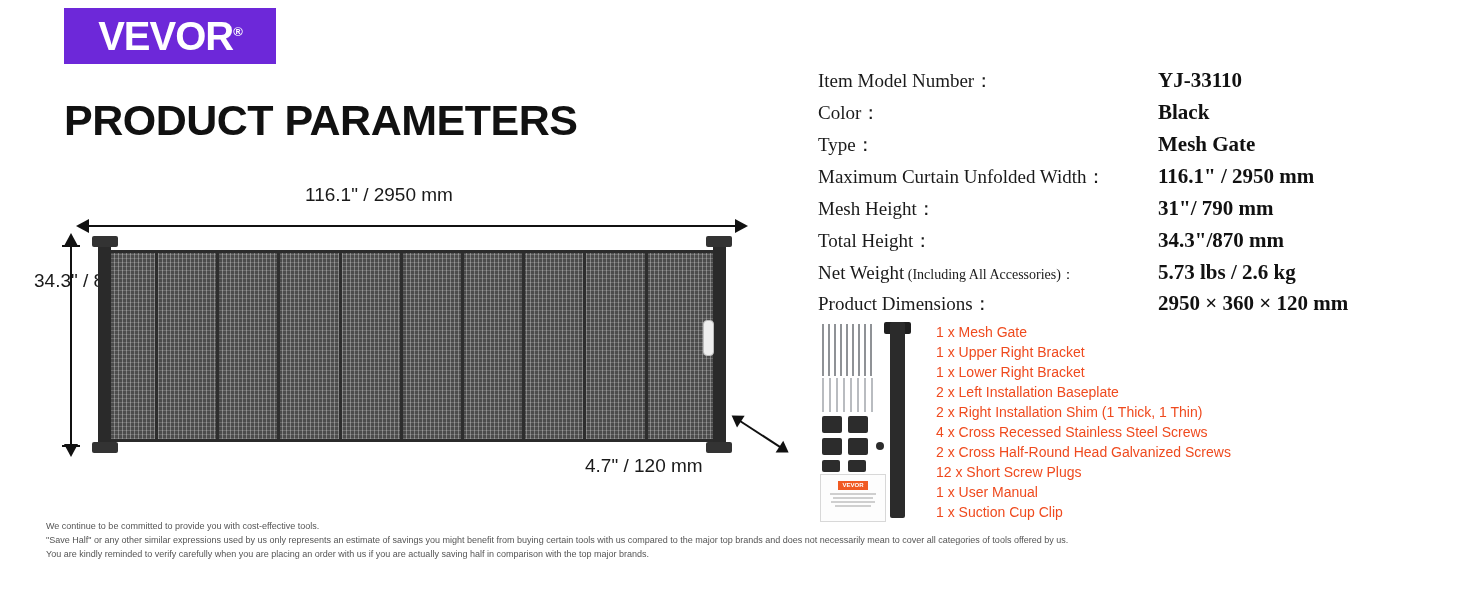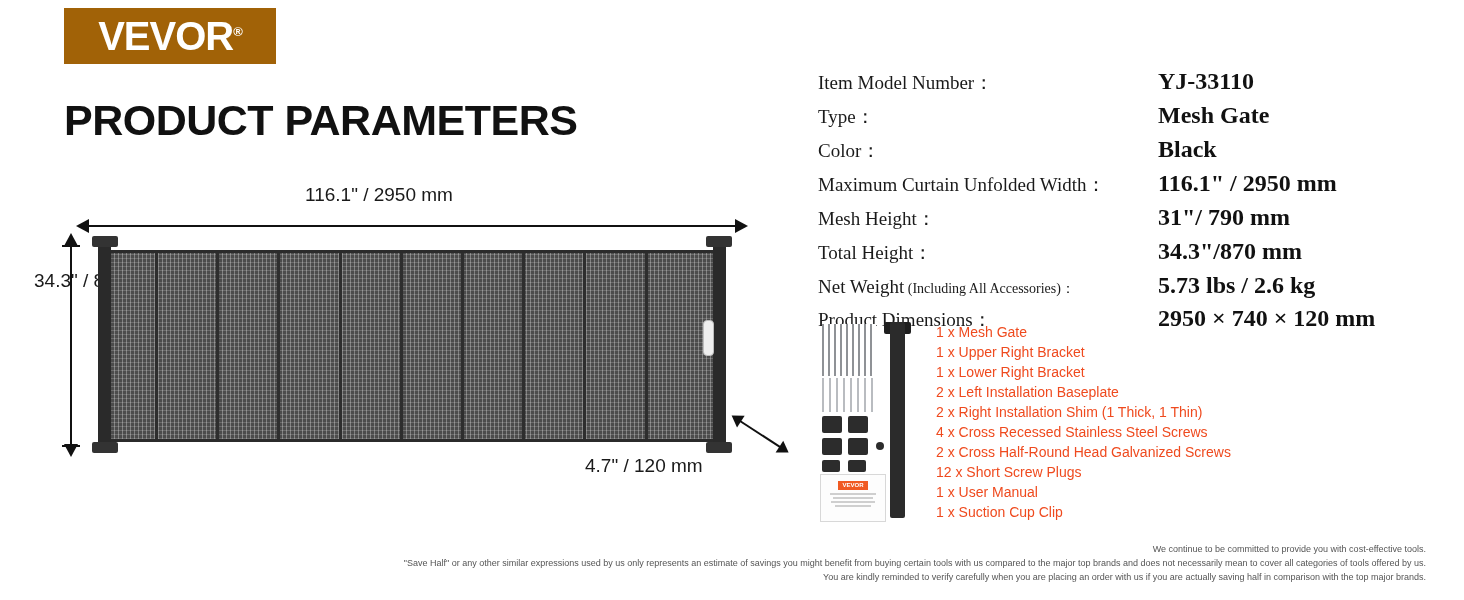--- a/index.html
+++ b/index.html
@@ -16,21 +16,21 @@
     overflow: hidden;
   }
 
   
   #logo {
     position: absolute;
     left: 64px;
     top: 8px;
     width: 212px;
     height: 56px;
-    background: #a16207;
+    background: #6d28d9;
     display: flex;
     align-items: center;
     justify-content: center;
   }
   #logo .wordmark {
     color: #ffffff;
     font-size: 40px;
     font-weight: bold;
     letter-spacing: -1px;
     font-family: "Liberation Sans", sans-serif;
@@ -240,21 +240,21 @@
     width: 340px;
     font-size: 19px;
     color: #1a1a1a;
     white-space: nowrap;
   }
   #specs .k .sub {
     font-size: 14px;
     margin-top: 19px;
   }
   #specs .v {
-    font-size: 24px;
+    font-size: 21px;
     font-weight: bold;
     color: #111111;
     white-space: nowrap;
   }
   #specs .v .line2 {
     display: block;
     font-weight: bold;
   }
 
   
@@ -354,23 +354,22 @@
     line-height: 20px;
     margin-bottom: 0px;
     white-space: nowrap;
   }
   #acc-list { margin: 0; padding: 0; }
 
   
   #disclaimer {
     position: absolute;
     left: 46px;
-    top: 544px;
+    top: 521px;
     width: 1380px;
-    text-align: right;
   }
   #disclaimer p {
     margin: 0 0 3px 0;
     font-size: 9px;
     color: #555555;
     line-height: 11px;
   }
 </style>
 </head>
 <body>
@@ -417,30 +416,30 @@
 </div>
 
 <div id="specs">
 
   <div class="row">
     <div class="k">Item Model Number：</div>
     <div class="v">YJ-33110</div>
   </div>
 
   <div class="row">
+    <div class="k">Color：</div>
+    <div class="v">Black</div>
+  </div>
+
+  <div class="row">
     <div class="k">Type：</div>
     <div class="v">Mesh Gate</div>
   </div>
 
   <div class="row">
-    <div class="k">Color：</div>
-    <div class="v">Black</div>
-  </div>
-
-  <div class="row">
     <div class="k">Maximum Curtain Unfolded Width：</div>
     <div class="v">116.1" / 2950 mm</div>
   </div>
 
   <div class="row">
     <div class="k">Mesh Height：</div>
     <div class="v">31"/ 790 mm</div>
   </div>
 
   <div class="row">
@@ -449,21 +448,21 @@
   </div>
 
   <div class="row">
     <div class="k"><span>Net Weight</span><span class="sub"> (Including All Accessories)：</span></div>
     <div class="v">5.73 lbs / 2.6 kg</div>
   </div>
 
   <div class="row">
     <div class="k">Product Dimensions：</div>
     <div class="v">
-      <span class="line2">2950 × 740 × 120 mm</span>
+      <span class="line2">2950 × 360 × 120 mm</span>
     </div>
   </div>
 
 </div>
 
 <div id="accessories">
 
   <div id="acc-photo">
     <div class="screw-set"></div>
     <div class="pin-set"></div>

